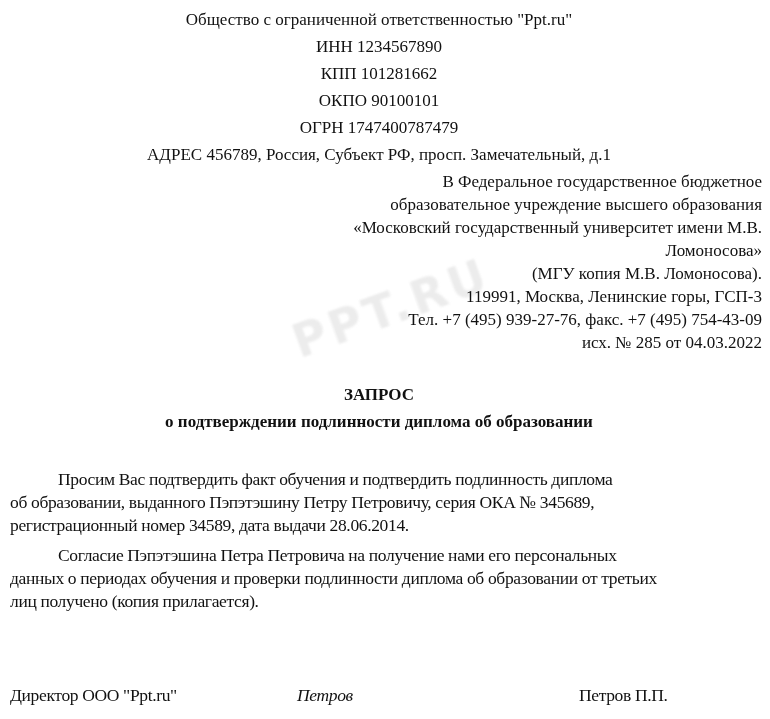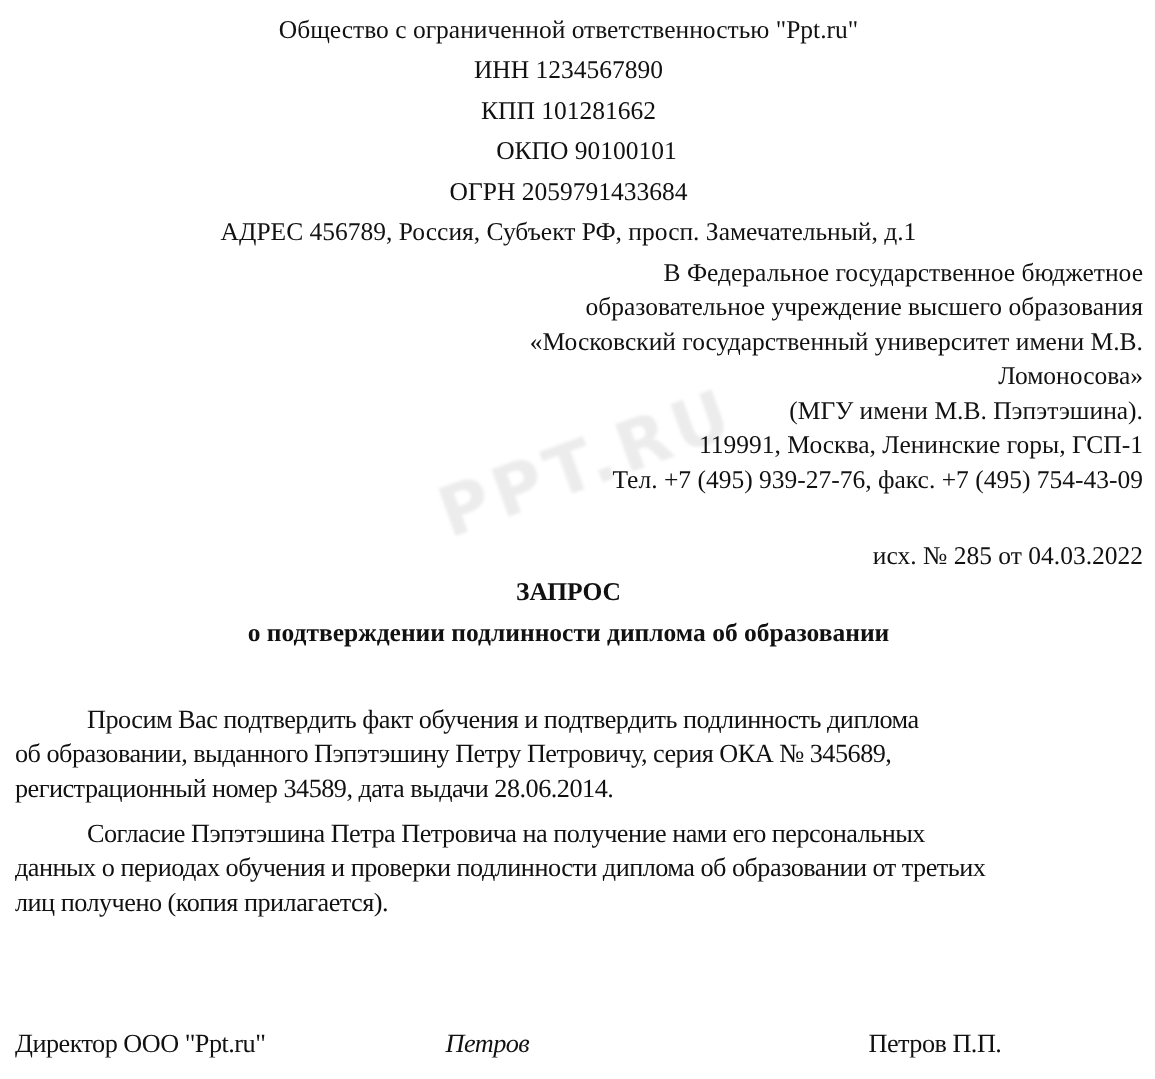--- a/index.html
+++ b/index.html
@@ -44,34 +44,34 @@
 <body>
 
 <div>
 
   <div class="watermark">PPT.RU</div>
 
   <div>
     <div class="line center" style="top:10px;">Общество с ограниченной ответственностью "Ppt.ru"</div>
     <div class="line center" style="top:37px;">ИНН 1234567890</div>
     <div class="line center" style="top:64px;">КПП 101281662</div>
-    <div class="line center" style="top:91px;padding-left:12px;">ОКПО 90100101</div>
-    <div class="line center" style="top:118px;">ОГРН 2059791433684</div>
+    <div class="line center" style="top:91px;">ОКПО 90100101</div>
+    <div class="line center" style="top:118px;">ОГРН 1747400787479</div>
     <div class="line center" style="top:145px;">АДРЕС 456789, Россия, Субъект РФ, просп. Замечательный, д.1</div>
   </div>
 
   <div>
     <div class="line right" style="top:172px;">В Федеральное государственное бюджетное</div>
     <div class="line right" style="top:195px;">образовательное учреждение высшего образования</div>
     <div class="line right" style="top:218px;">«Московский государственный университет имени М.В.</div>
     <div class="line right" style="top:241px;">Ломоносова»</div>
-    <div class="line right" style="top:264px;">(МГУ имени М.В. Пэпэтэшина).</div>
-    <div class="line right" style="top:287px;">119991, Москва, Ленинские горы, ГСП-1</div>
+    <div class="line right" style="top:264px;">(МГУ копия М.В. Ломоносова).</div>
+    <div class="line right" style="top:287px;">119991, Москва, Ленинские горы, ГСП-3</div>
     <div class="line right" style="top:310px;">Тел. +7 (495) 939-27-76, факс. +7 (495) 754-43-09</div>
-    <div class="line right" style="top:333px;margin-top:28px;">исх. № 285 от 04.03.2022</div>
+    <div class="line right" style="top:333px;">исх. № 285 от 04.03.2022</div>
   </div>
 
   <div>
     <div class="line center bold" style="top:385px;">ЗАПРОС</div>
     <div class="line center bold" style="top:412px;">о подтверждении подлинности диплома об образовании</div>
   </div>
 
   <div>
     <div class="line body-text" style="top:469px; left:58px;">Просим Вас подтвердить факт обучения и подтвердить подлинность диплома</div>
     <div class="line body-text" style="top:492px; left:10px;">об образовании, выданного Пэпэтэшину Петру Петровичу, серия ОКА № 345689,</div>

